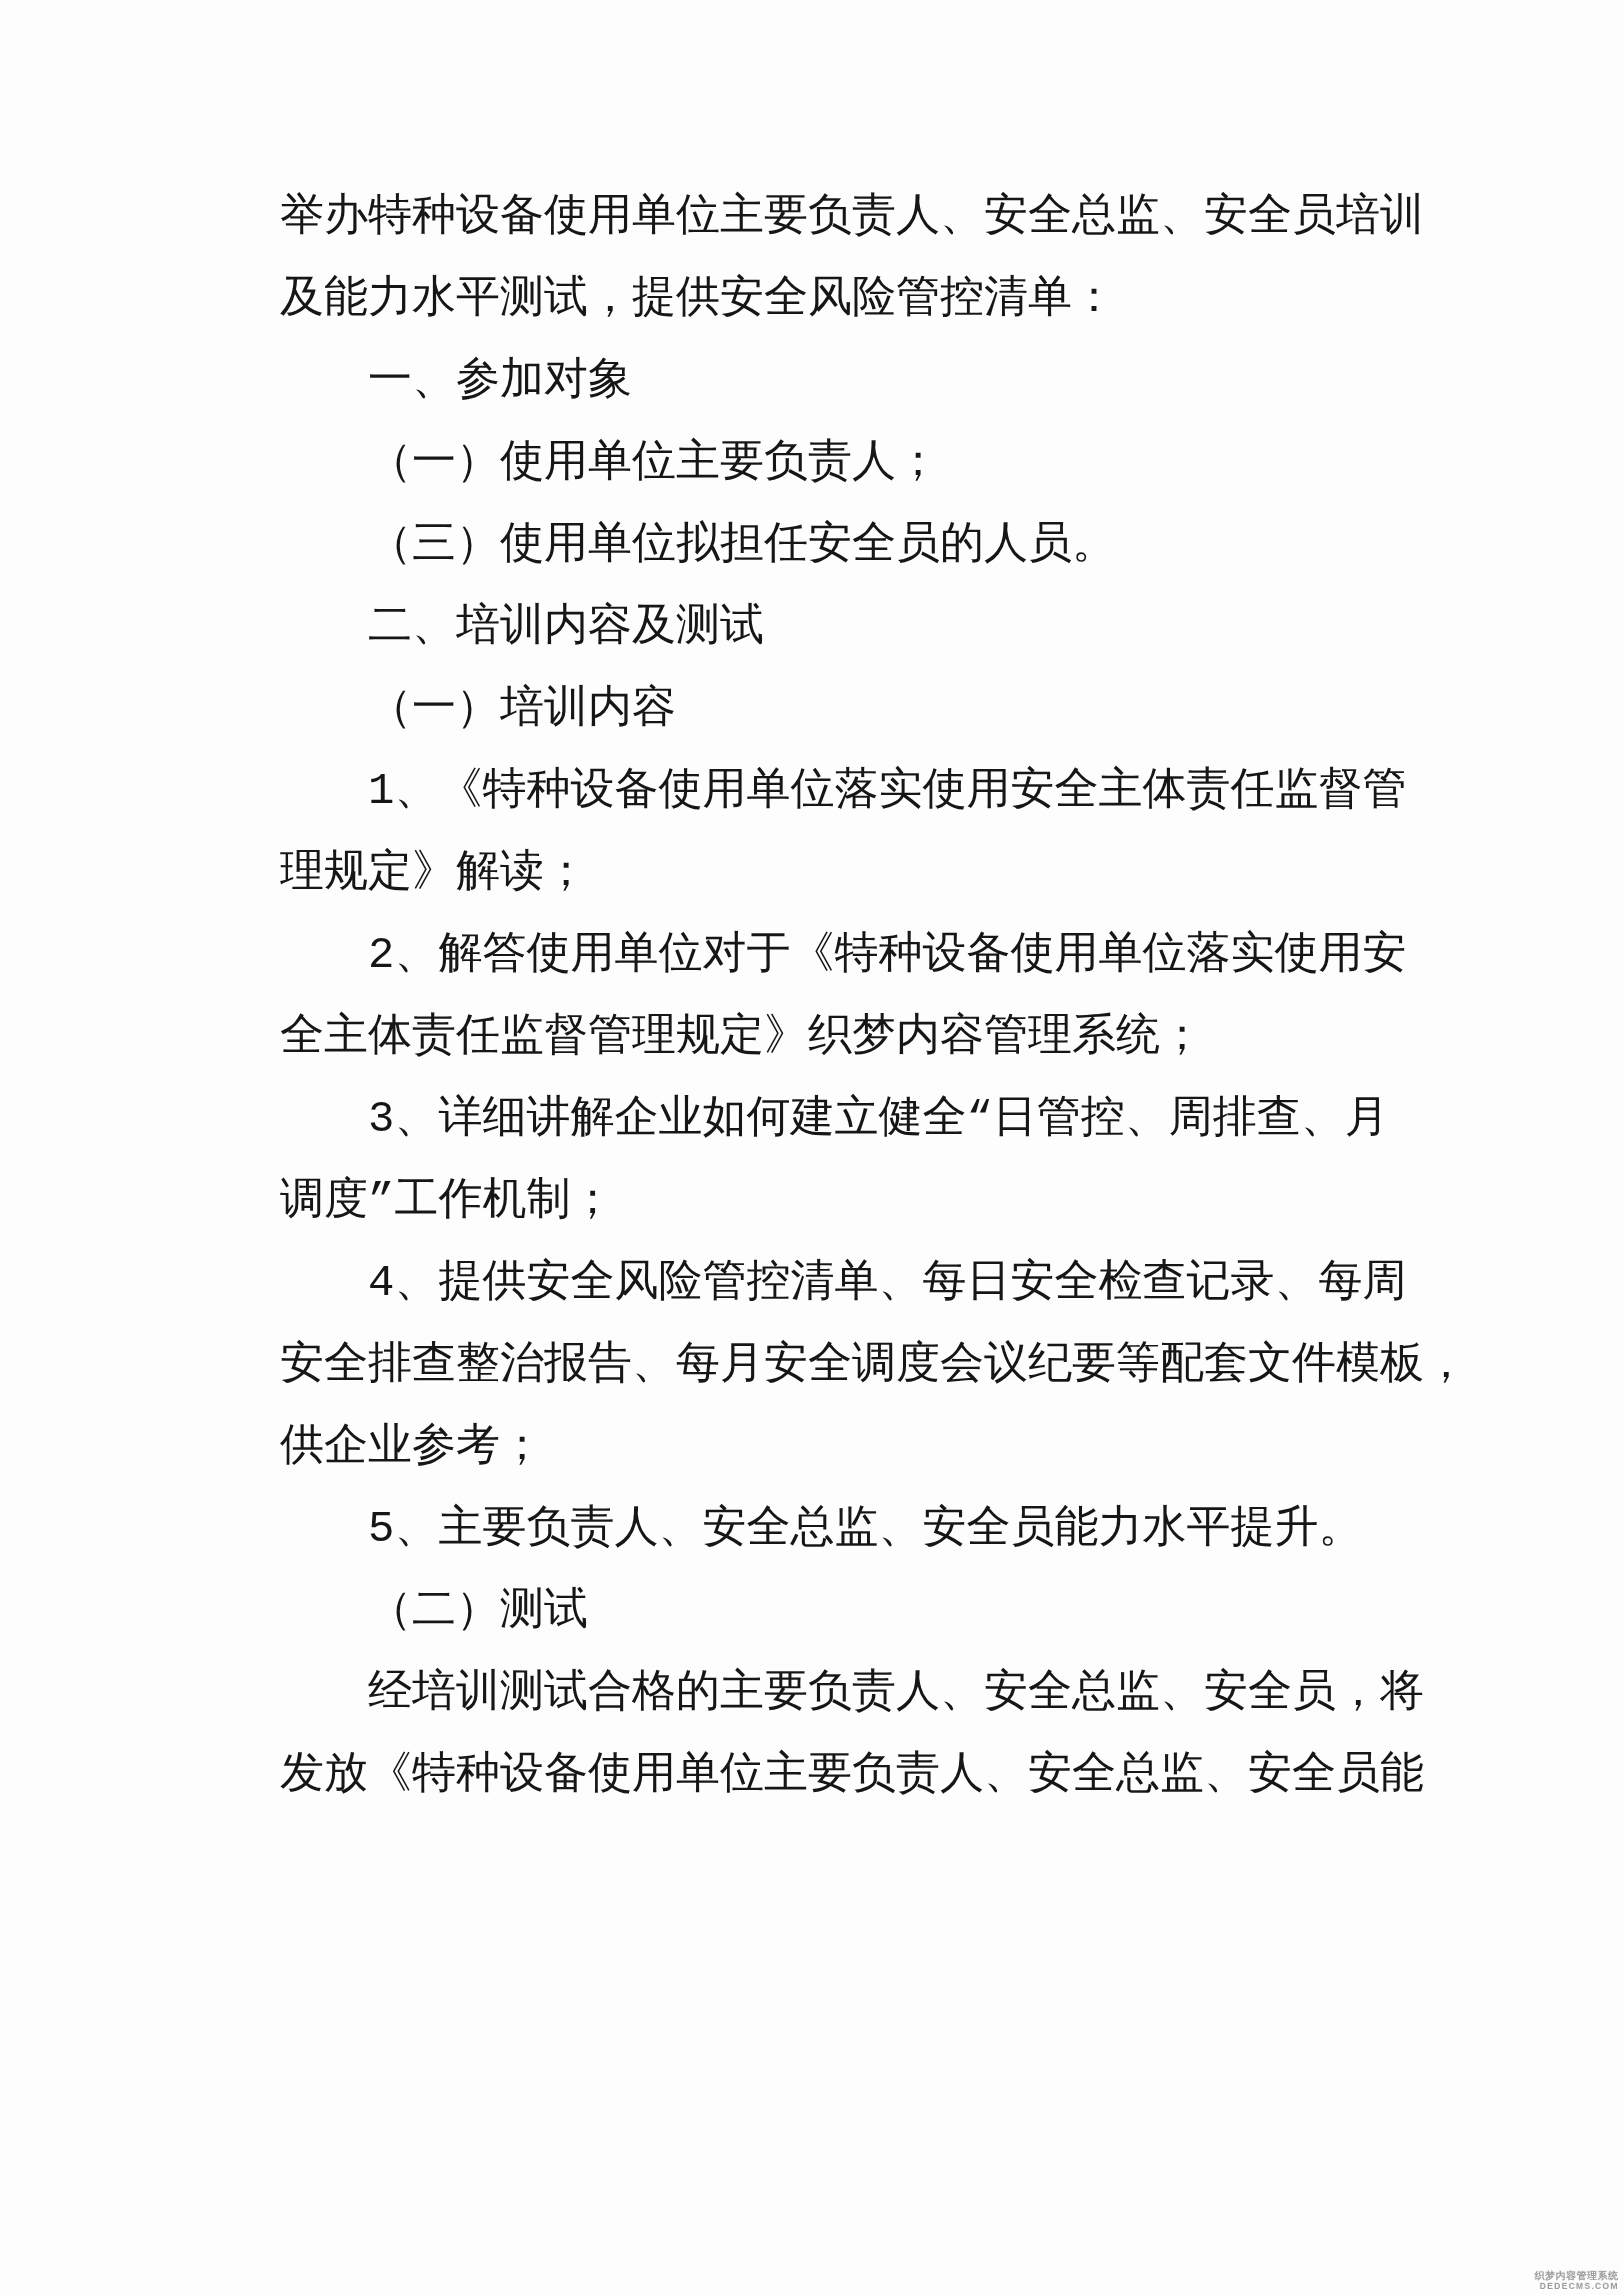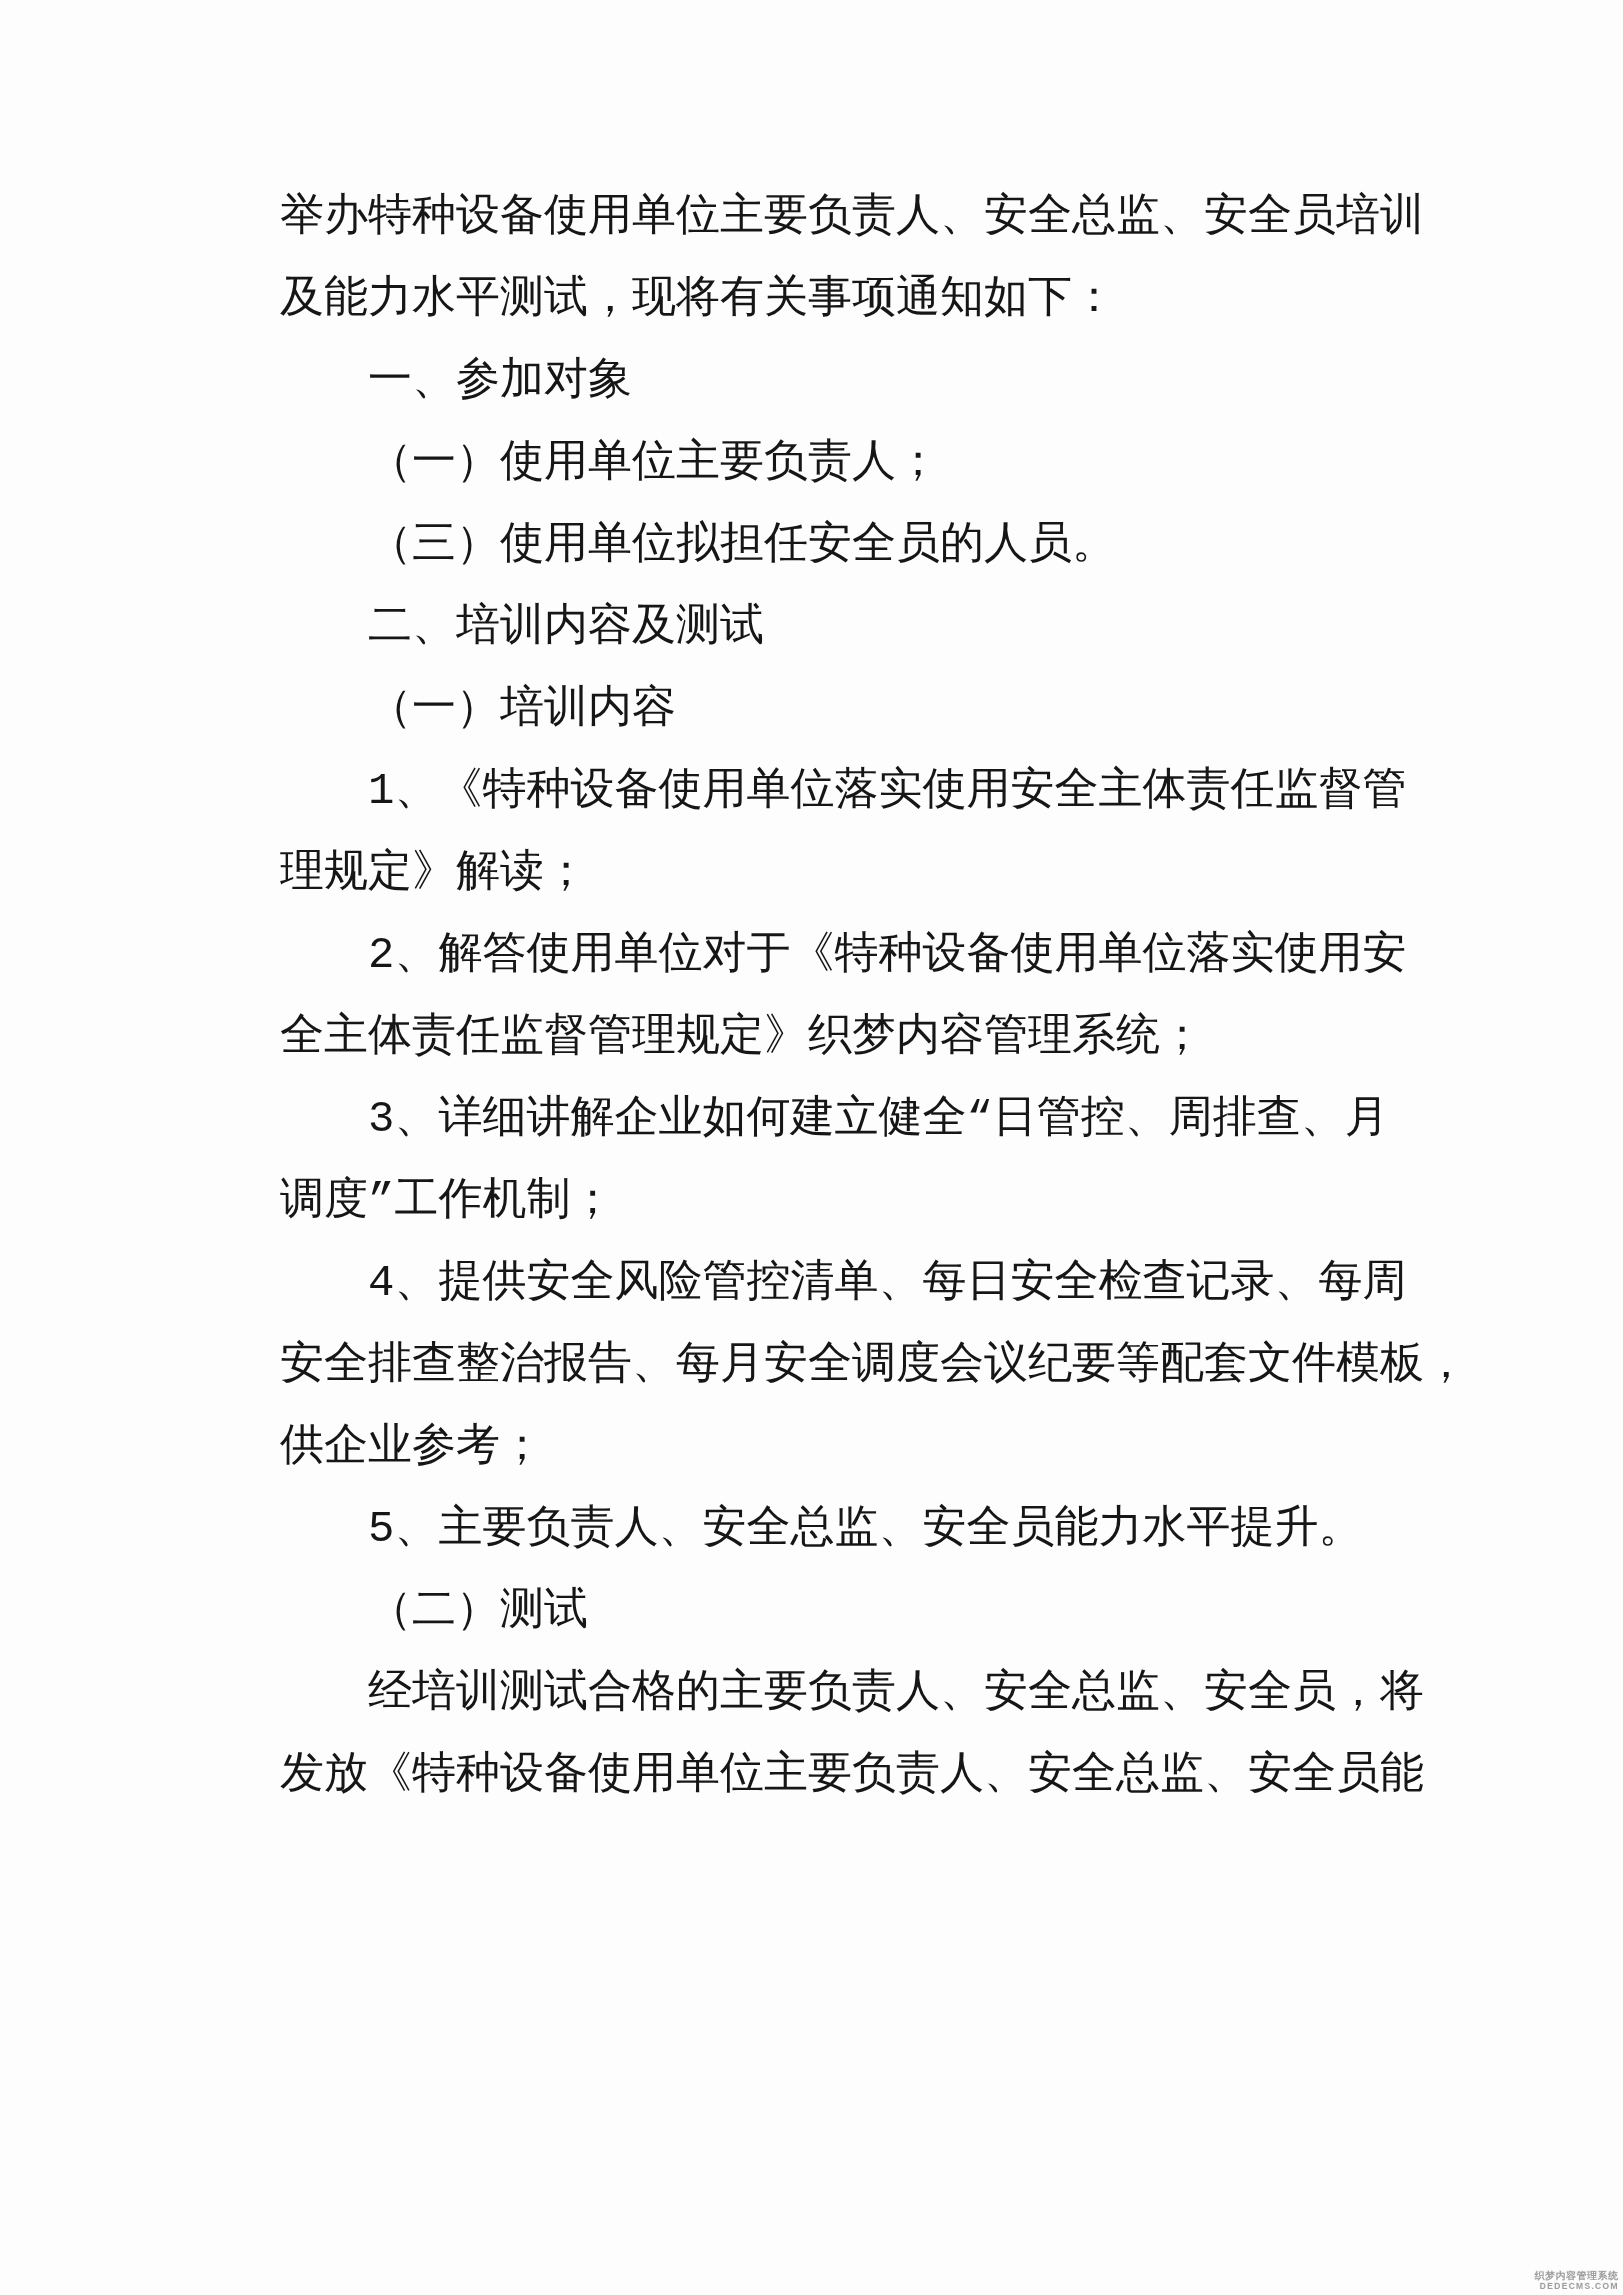--- a/index.html
+++ b/index.html
@@ -60,21 +60,21 @@
     letter-spacing: 1.3px;
   }
 </style>
 </head>
 <body>
 
 <div class="page">
 
   <div class="content">
     <div class="line">举办特种设备使用单位主要负责人、安全总监、安全员培训</div>
-    <div class="line">及能力水平测试，现将有关事项通知如下：</div>
+    <div class="line">及能力水平测试，提供安全风险管控清单：</div>
     <div class="line ind">一、参加对象</div>
     <div class="line ind">（一）使用单位主要负责人；</div>
     <div class="line ind">（三）使用单位拟担任安全员的人员。</div>
     <div class="line ind">二、培训内容及测试</div>
     <div class="line ind">（一）培训内容</div>
     <div class="line ind">1、《特种设备使用单位落实使用安全主体责任监督管</div>
     <div class="line">理规定》解读；</div>
     <div class="line ind">2、解答使用单位对于《特种设备使用单位落实使用安</div>
     <div class="line">全主体责任监督管理规定》织梦内容管理系统；</div>
     <div class="line ind">3、详细讲解企业如何建立健全“日管控、周排查、月</div>

